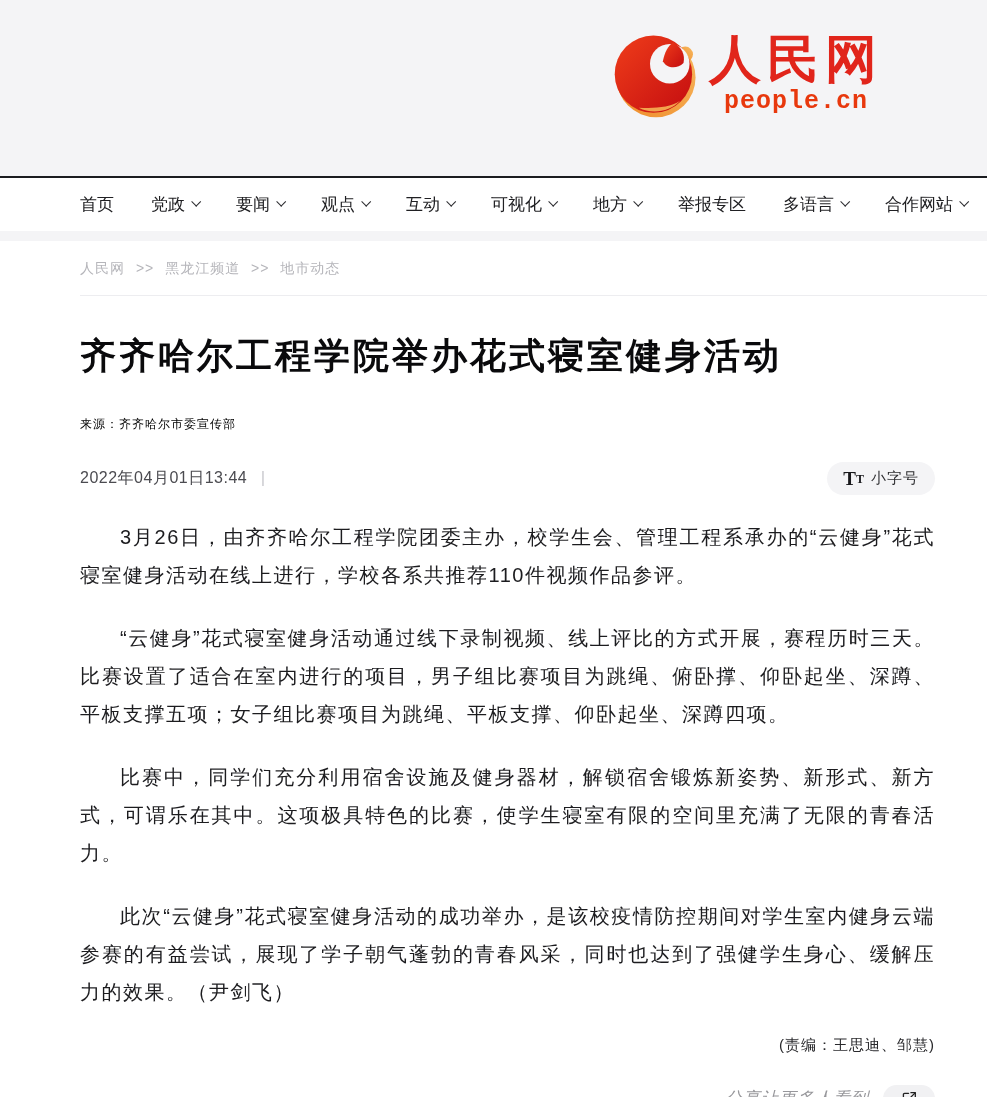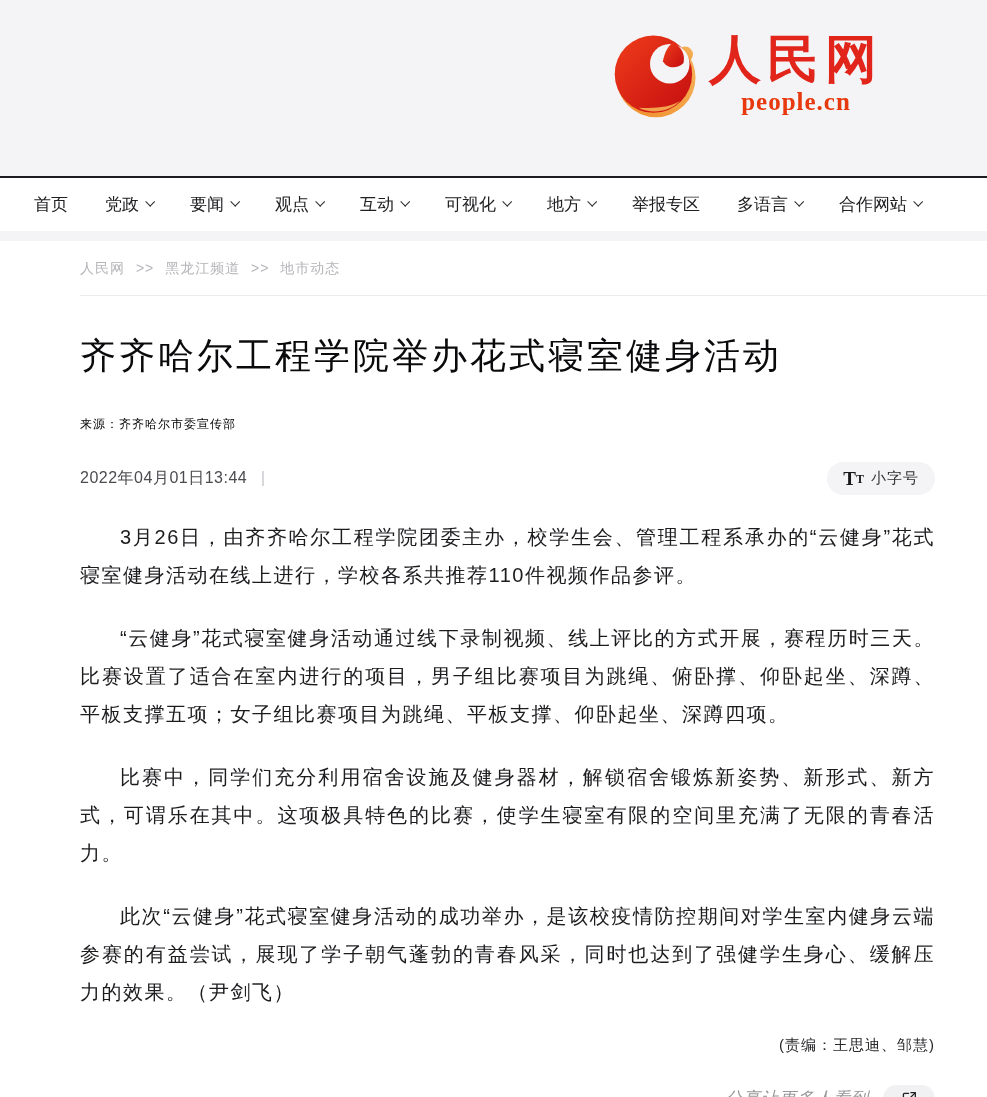--- a/index.html
+++ b/index.html
@@ -22,46 +22,46 @@
   }
   .logo-ball { width:86px; height:86px; display:block; }
   .logo-text { margin-left:10px; }
   .logo-cn {
     font-size:52px; font-weight:bold; color:#e1251b; letter-spacing:6px;
     line-height:56px; font-family:"Liberation Serif","DejaVu Serif",serif;
   }
   .logo-en {
     font-size:25px; font-weight:bold; color:#e8380d; letter-spacing:1px;
     line-height:26px; margin-top:1px; text-align:center;
-    font-family:Liberation Serif, serif;
+    font-family:Liberation Mono, monospace;
   }
 
   
-  .nav { background:#fff; height:53px; display:flex; align-items:center; padding-left:34px; }
+  .nav { background:#fff; height:53px; display:flex; align-items:center; padding-left:80px; }
   .nav-item {
     display:flex; align-items:center; margin-right:37px; cursor:pointer;
     font-size:17px; color:#202023; text-decoration:none; white-space:nowrap;
   }
   .chev {
     width:7px; height:7px; border-right:1.6px solid #2a2a2e; border-bottom:1.6px solid #2a2a2e;
     transform:rotate(45deg) translateY(-1px); display:inline-block; margin-left:7px; margin-top:-4px;
   }
   .nav-band { height:10px; background:#f4f4f6; }
 
   
   .main { padding:0 52px 0 80px; }
 
   .breadcrumb { margin-top:19px; font-size:14px; color:#b5b5ba; letter-spacing:1px; }
   .breadcrumb a { color:#b5b5ba; text-decoration:none; cursor:pointer; }
   .bc-sep { margin:0 6px; }
 
   .divider-top { border:none; border-top:1px solid #ededf0; margin-top:17px; margin-right:-52px; }
 
   .article-title {
-    margin-top:37px; font-size:36px; font-weight:normal; color:#0a0a0c;
+    margin-top:37px; font-size:36px; font-weight:bold; color:#0a0a0c;
     letter-spacing:3px; line-height:46px;
   }
   .article-source { margin-top:37px; font-size:12px; color:#000000; letter-spacing:1px; }
 
   .meta-row {
     margin-top:29px; display:flex; align-items:center; justify-content:space-between;gap:24px;
   }
   .article-date { font-size:16px; color:#4b4b50; letter-spacing:0.5px; }
   .date-sep { color:#c9c9ce; margin-left:9px; font-size:17px; }
   .font-size-pill {

